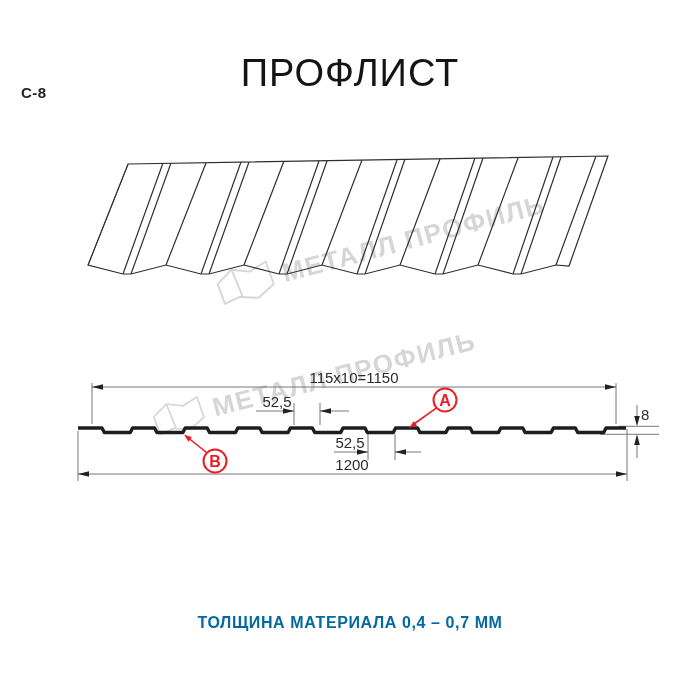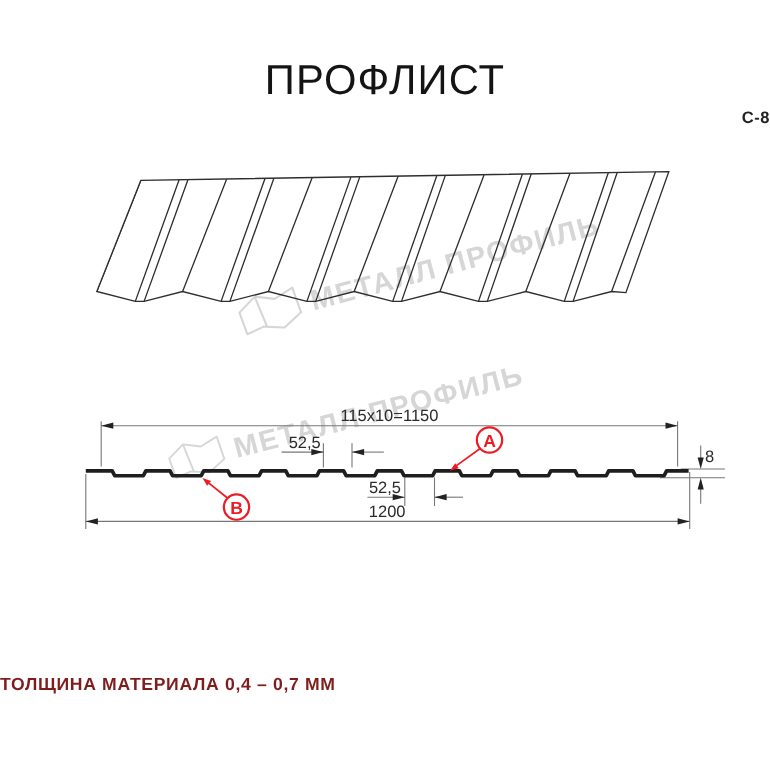--- a/index.html
+++ b/index.html
@@ -5,26 +5,26 @@
   html,body{margin:0;padding:0;}
   body{
     width:700px;height:700px;position:relative;background:#ffffff;overflow:hidden;
     font-family:"Liberation Sans","DejaVu Sans",sans-serif;
   }
   .title{
     position:absolute;left:0;right:0;top:52px;text-align:center;
     font-size:38px;font-weight:400;letter-spacing:1px;color:#141414;
   }
   .subtitle{
-    position:absolute;left:0;right:0;top:99px;text-align:right;
-    font-size:15px;font-weight:700;letter-spacing:.5px;color:#222;
+    position:absolute;left:0;right:0;top:84px;text-align:left;
+    font-size:15px;font-weight:700;letter-spacing:.5px;color:#222;padding-left:21px;
   }
   .footer{
-    position:absolute;left:0;right:0;top:614px;text-align:left;
-    font-size:16px;font-weight:700;letter-spacing:.6px;color:#7f1d1d;
+    position:absolute;left:0;right:0;top:614px;text-align:center;
+    font-size:16px;font-weight:700;letter-spacing:.6px;color:#0369a1;
   }
   .wm{
     position:absolute;display:flex;align-items:center;gap:9px;
     transform-origin:0 50%;white-space:nowrap;pointer-events:none;
   }
   .wm-text{
     font-size:26px;font-weight:700;letter-spacing:1.5px;color:#d6d6d6;
   }
   #wm1{left:218px;top:272px;transform:rotate(-15deg);}
   #wm2{left:154px;top:406px;transform:rotate(-14.5deg);}

